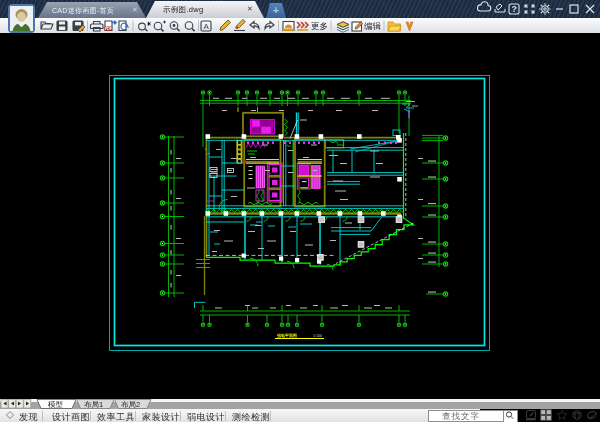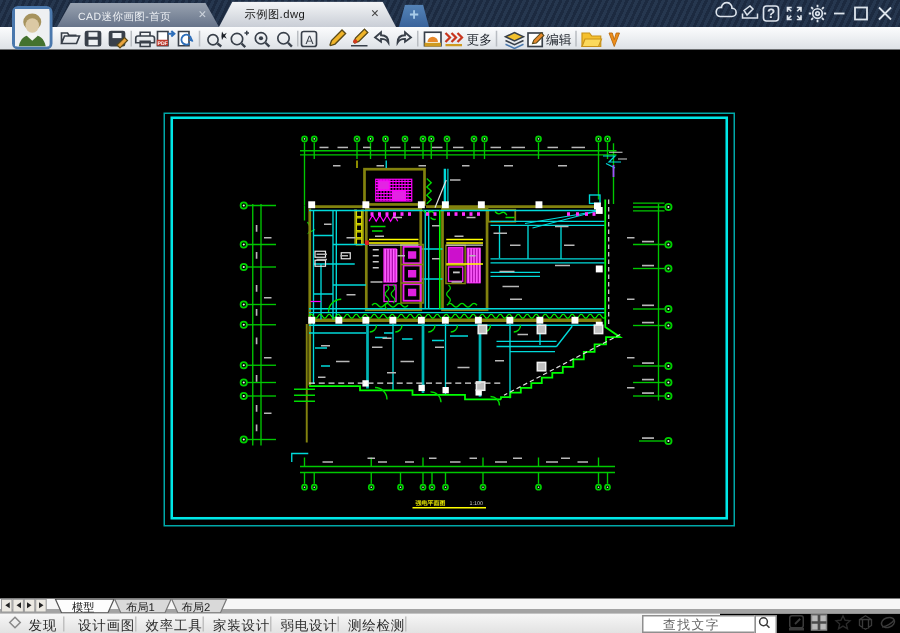--- a/index.html
+++ b/index.html
@@ -14,21 +14,21 @@
   clip-path:polygon(9px 0,109px 0,118px 17px,0 17px);}
 #tab2 .t{position:absolute;left:17px;top:4px;font-size:7.5px;color:#1a1a1a;letter-spacing:0.3px;}
 #tab2 .x{position:absolute;left:101px;top:4px;font-size:7px;color:#444;}
 #plustab{position:absolute;left:266px;top:3px;width:20px;height:15px;
   background:linear-gradient(#5584b8,#39639b);
   clip-path:polygon(4px 0,16px 0,20px 15px,0 15px);
   color:#a8cbe8;font-size:11px;font-weight:bold;text-align:center;line-height:14px;}
 #toolbar{position:absolute;left:0;top:18px;width:600px;height:15px;
   background:linear-gradient(#fbfcfd,#dde1e6);border-bottom:0;}
 #canvas{position:absolute;left:0;top:33px;width:600px;height:366px;background:#000;}
-#sheetrow{position:absolute;left:0;top:399px;width:600px;height:10px;background:#f6f6f6;border-bottom:3px solid #a3a3a3;box-sizing:border-box;}
+#sheetrow{position:absolute;left:0;top:399px;width:600px;height:10px;background:#f6f6f6;border-bottom:7px solid #a3a3a3;box-sizing:border-box;}
 #bottombar{position:absolute;left:0;top:409px;width:480px;height:13px;
   background:linear-gradient(#f7f7f7,#e2e2e2);}
 #avatar{position:absolute;left:8px;top:4px;width:23px;height:25px;background:#f5f7f8;border:2px solid #4a78ad;border-radius:4px;}
 .sep{position:absolute;top:1.5px;width:1px;height:10px;background:#c0c0c0;}
 .btxt{position:absolute;top:2px;font-size:9px;color:#2a2a2a;letter-spacing:0.5px;}
 #searchbox{position:absolute;left:428px;top:1px;width:74px;height:10px;background:#fff;border:1px solid #8f8f8f;font-family:Liberation Serif, serif;}
 #searchbox span{position:absolute;left:13px;top:0px;font-size:8.5px;color:#666;letter-spacing:1px;}
 #magbtn{position:absolute;left:503px;top:1px;width:13px;height:11px;background:#fff;border:1px solid #8f8f8f;}
 </style></head>
 <body>

